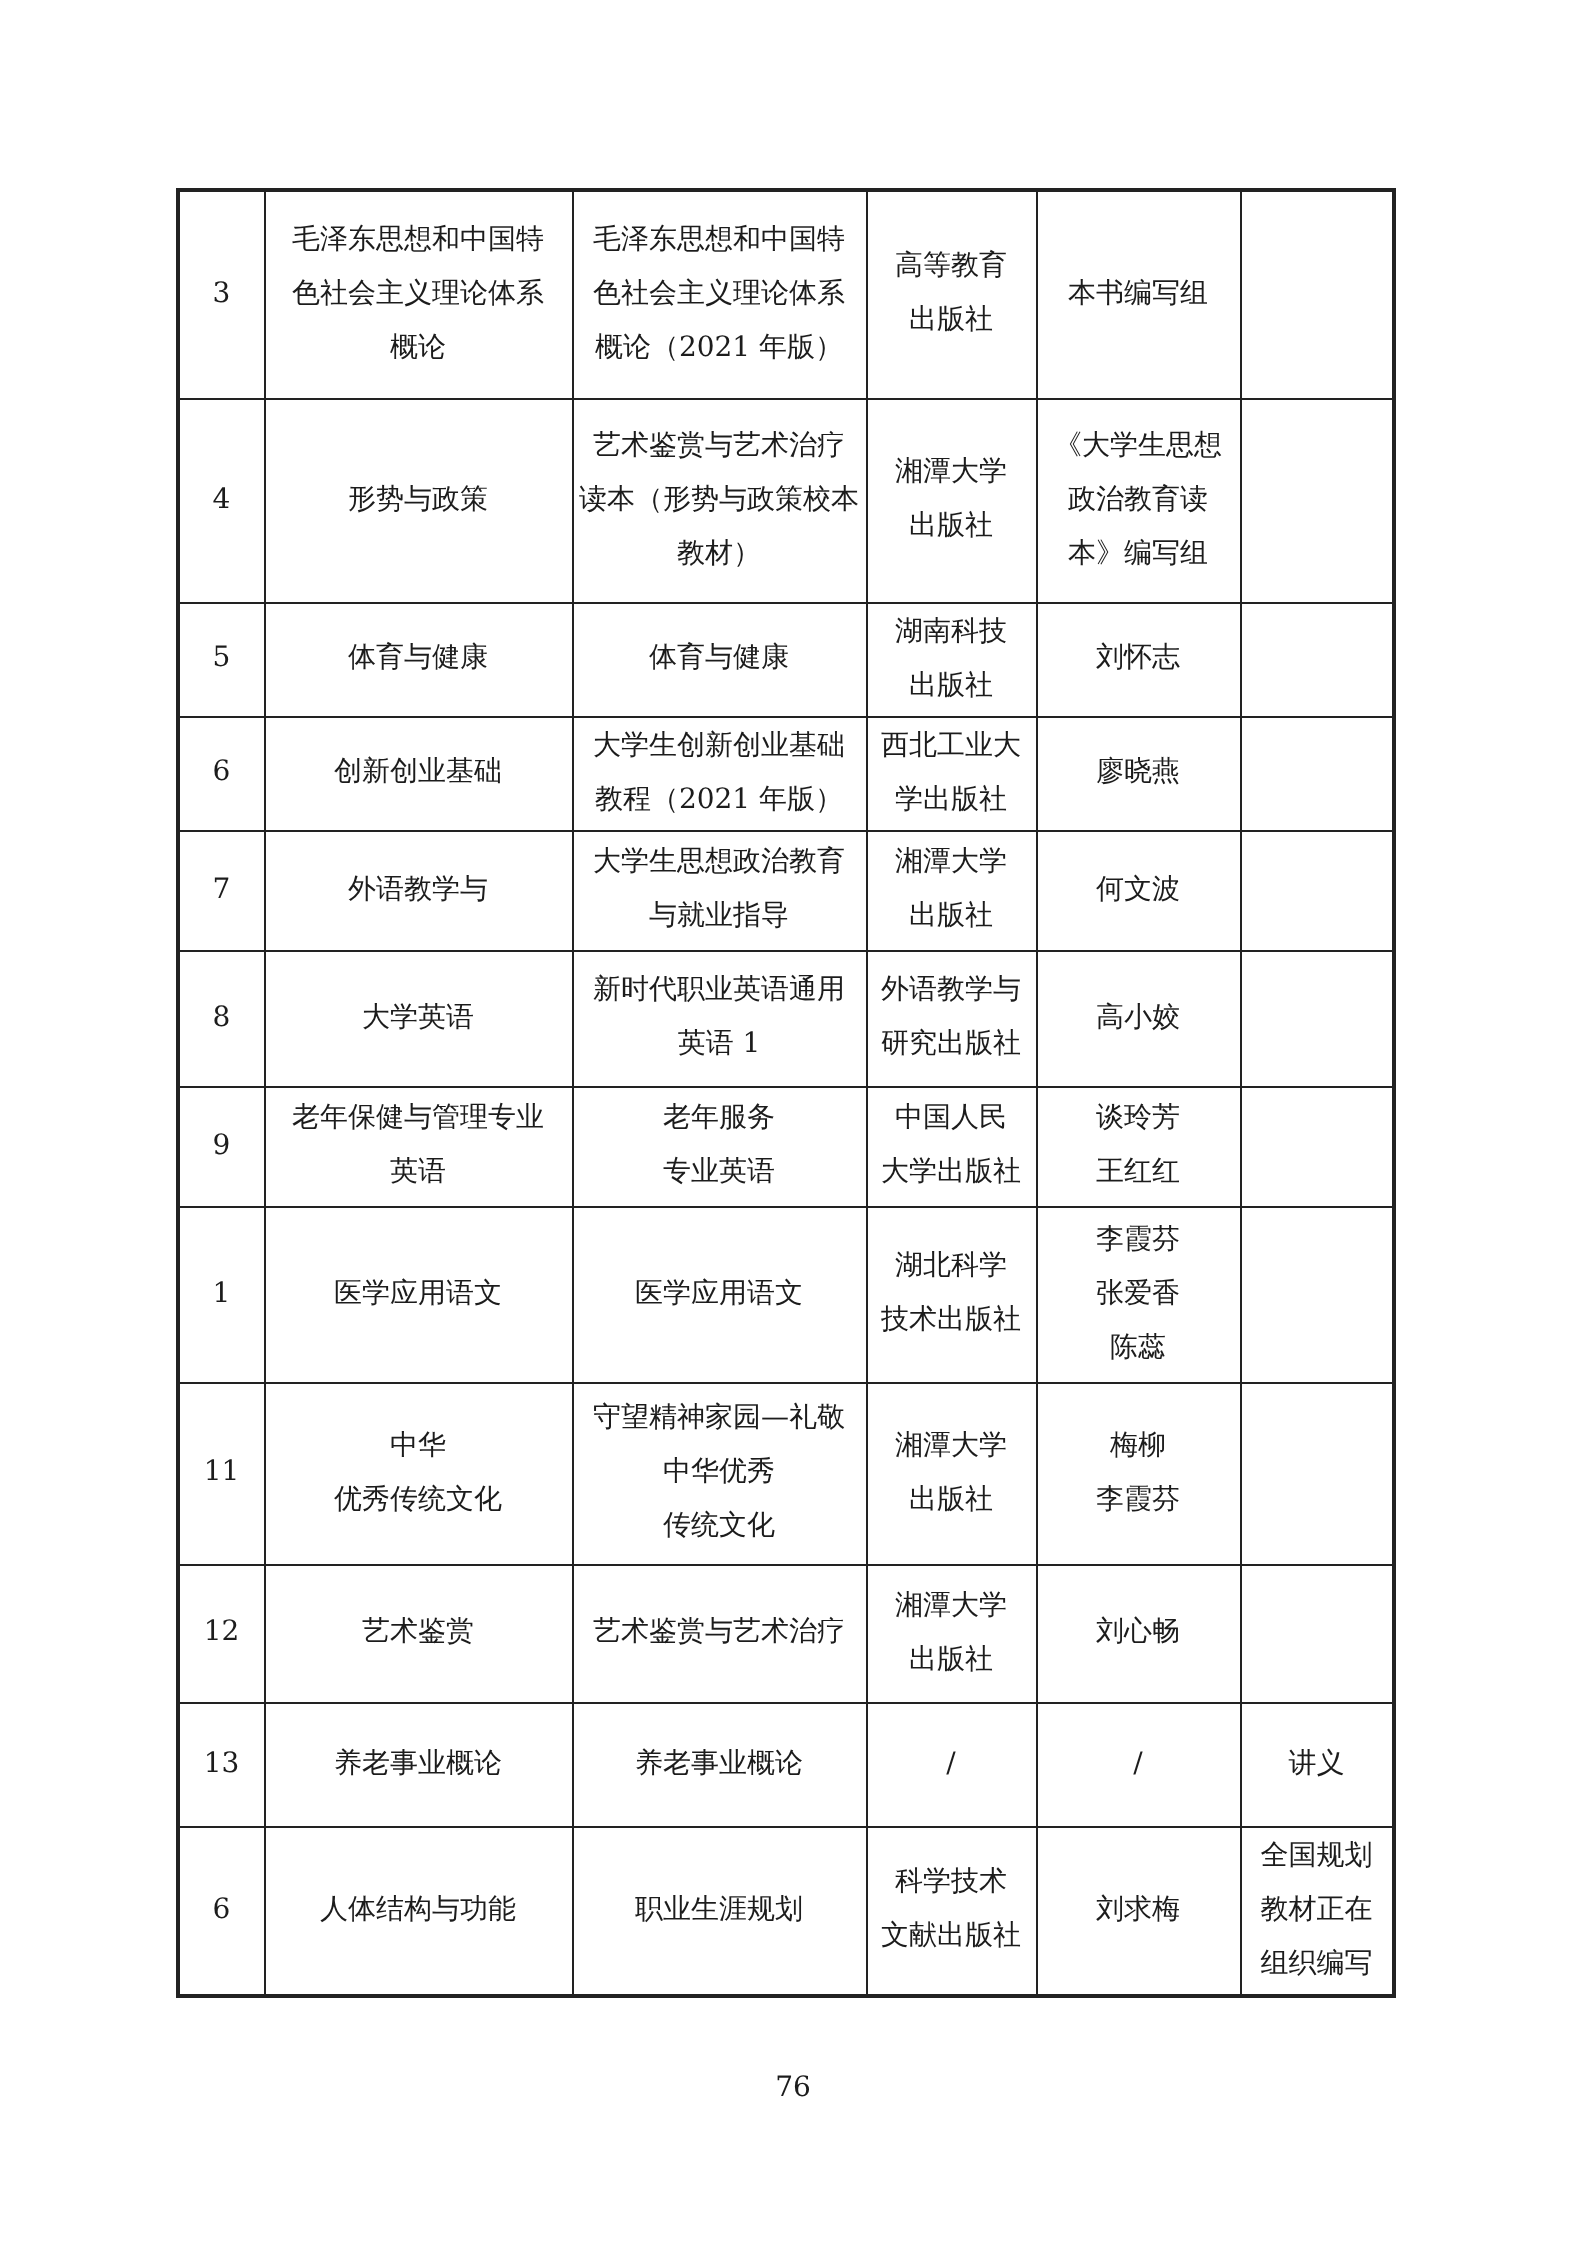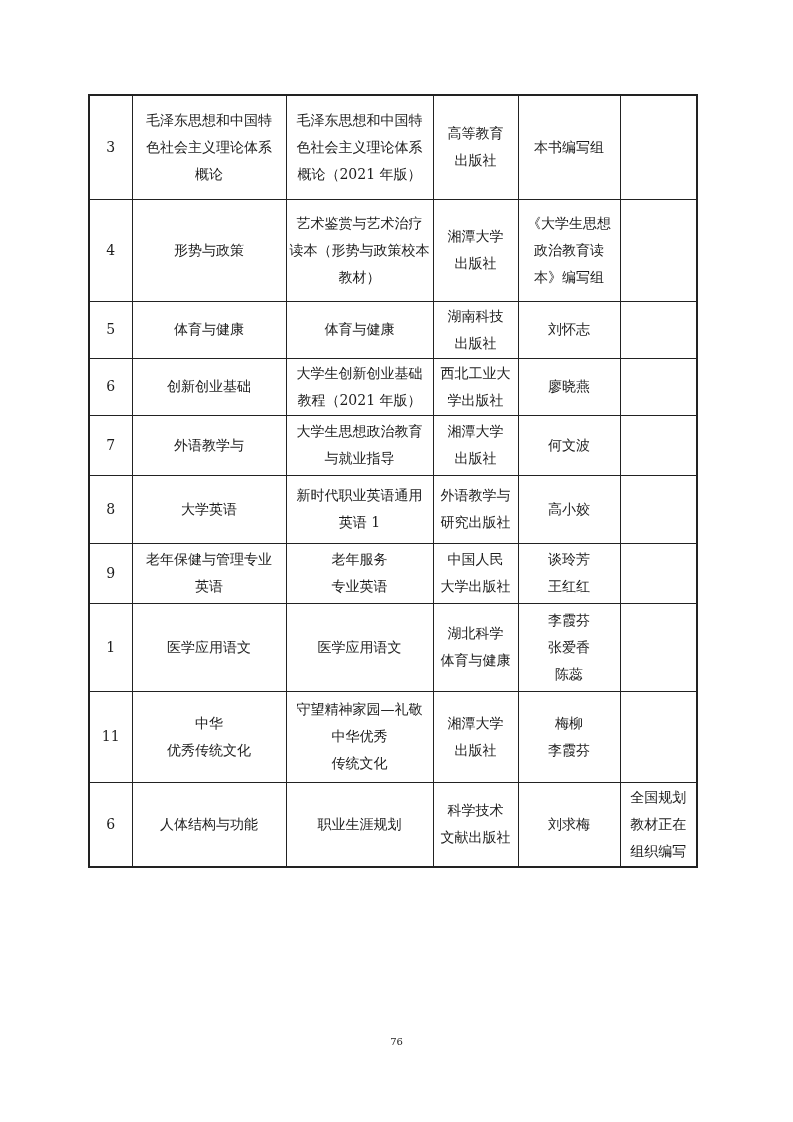--- a/index.html
+++ b/index.html
@@ -35,21 +35,21 @@
     padding: 1px 2px;
     overflow: hidden;
     word-break: break-all;
   }
   .page-number {
     position: absolute;
     left: 0;
     top: 1036px;
     width: 793px;
     text-align: center;
-    font-size: 10px;
+    font-size: 14px;
     color: #1c1c1c;
   }
 </style>
 </head>
 <body>
 
 <div class="page">
 
   <table class="doc-table">
     <colgroup>
@@ -136,38 +136,55 @@
 大学出版社</td>
         <td>谈玲芳
 王红红</td>
         <td></td>
       </tr>
       <tr style="height:88px">
         <td>1</td>
         <td>医学应用语文</td>
         <td>医学应用语文</td>
         <td>湖北科学
-体育与健康</td>
+技术出版社</td>
         <td>李霞芬
 张爱香
 陈蕊</td>
         <td></td>
       </tr>
       <tr style="height:91px">
         <td>11</td>
         <td>中华
 优秀传统文化</td>
         <td>守望精神家园—礼敬
 中华优秀
 传统文化</td>
         <td>湘潭大学
 出版社</td>
         <td>梅柳
 李霞芬</td>
         <td></td>
+      </tr>
+      <tr style="height:69px">
+        <td>12</td>
+        <td>艺术鉴赏</td>
+        <td>艺术鉴赏与艺术治疗</td>
+        <td>湘潭大学
+出版社</td>
+        <td>刘心畅</td>
+        <td></td>
+      </tr>
+      <tr style="height:62px">
+        <td>13</td>
+        <td>养老事业概论</td>
+        <td>养老事业概论</td>
+        <td>/</td>
+        <td>/</td>
+        <td>讲义</td>
       </tr>
       <tr style="height:80px">
         <td>6</td>
         <td>人体结构与功能</td>
         <td>职业生涯规划</td>
         <td>科学技术
 文献出版社</td>
         <td>刘求梅</td>
         <td>全国规划
 教材正在

